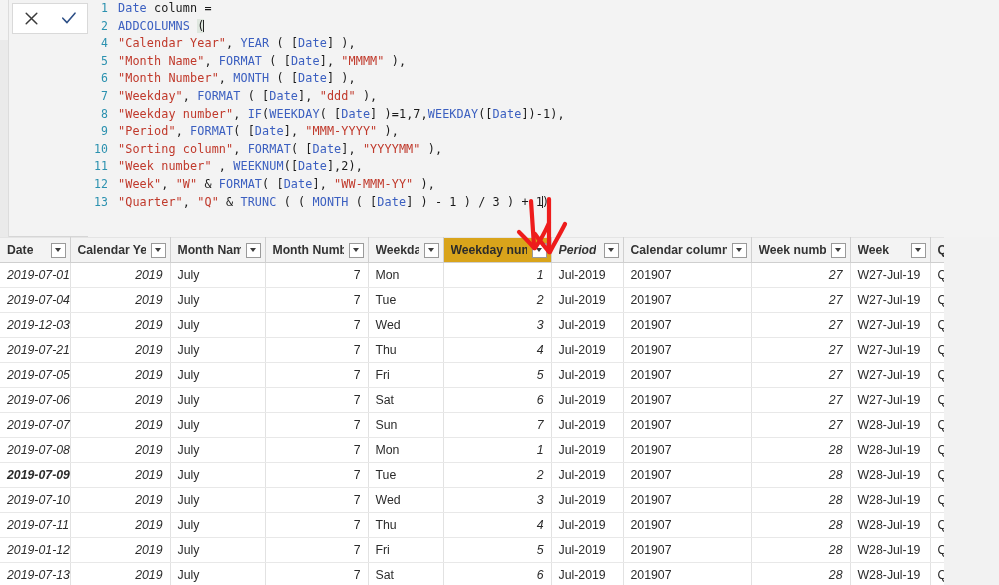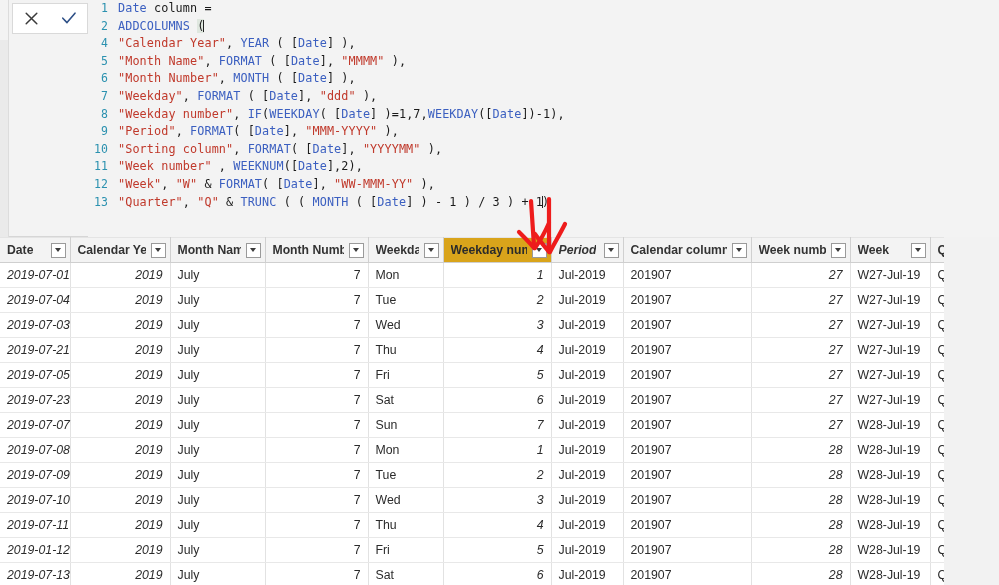--- a/index.html
+++ b/index.html
@@ -365,21 +365,21 @@
               <td class="num" style="font-style: normal; width: 103px;">7</td>
               <td class="txt" style="width: 75px;">Tue</td>
               <td class="num shaded" style="font-style: italic; width: 108px;">2</td>
               <td class="txt" style="width: 72px;">Jul-2019</td>
               <td class="txt" style="width: 128px;">201907</td>
               <td class="num" style="font-style: italic; width: 99px;">27</td>
               <td class="txt" style="width: 80px;">W27-Jul-19</td>
               <td class="txt" style="width: 70px;">Q3</td>
             </tr>
             <tr>
-              <td class="datecell" style="font-style: italic; width: 70px;">2019-07-03</td>
+              <td class="datecell" style="font-style: italic; width: 70px;">2019-12-03</td>
               <td class="num" style="font-style: italic; width: 100px;">2019</td>
               <td class="txt" style="width: 95px;">July</td>
               <td class="num" style="font-style: normal; width: 103px;">7</td>
               <td class="txt" style="width: 75px;">Wed</td>
               <td class="num shaded" style="font-style: italic; width: 108px;">3</td>
               <td class="txt" style="width: 72px;">Jul-2019</td>
               <td class="txt" style="width: 128px;">201907</td>
               <td class="num" style="font-style: italic; width: 99px;">27</td>
               <td class="txt" style="width: 80px;">W27-Jul-19</td>
               <td class="txt" style="width: 70px;">Q3</td>
@@ -404,21 +404,21 @@
               <td class="num" style="font-style: normal; width: 103px;">7</td>
               <td class="txt" style="width: 75px;">Fri</td>
               <td class="num shaded" style="font-style: italic; width: 108px;">5</td>
               <td class="txt" style="width: 72px;">Jul-2019</td>
               <td class="txt" style="width: 128px;">201907</td>
               <td class="num" style="font-style: italic; width: 99px;">27</td>
               <td class="txt" style="width: 80px;">W27-Jul-19</td>
               <td class="txt" style="width: 70px;">Q3</td>
             </tr>
             <tr>
-              <td class="datecell" style="font-style: italic; width: 70px;">2019-07-23</td>
+              <td class="datecell" style="font-style: italic; width: 70px;">2019-07-06</td>
               <td class="num" style="font-style: italic; width: 100px;">2019</td>
               <td class="txt" style="width: 95px;">July</td>
               <td class="num" style="font-style: normal; width: 103px;">7</td>
               <td class="txt" style="width: 75px;">Sat</td>
               <td class="num shaded" style="font-style: italic; width: 108px;">6</td>
               <td class="txt" style="width: 72px;">Jul-2019</td>
               <td class="txt" style="width: 128px;">201907</td>
               <td class="num" style="font-style: italic; width: 99px;">27</td>
               <td class="txt" style="width: 80px;">W27-Jul-19</td>
               <td class="txt" style="width: 70px;">Q3</td>
@@ -443,21 +443,21 @@
               <td class="num" style="font-style: normal; width: 103px;">7</td>
               <td class="txt" style="width: 75px;">Mon</td>
               <td class="num shaded" style="font-style: italic; width: 108px;">1</td>
               <td class="txt" style="width: 72px;">Jul-2019</td>
               <td class="txt" style="width: 128px;">201907</td>
               <td class="num" style="font-style: italic; width: 99px;">28</td>
               <td class="txt" style="width: 80px;">W28-Jul-19</td>
               <td class="txt" style="width: 70px;">Q3</td>
             </tr>
             <tr>
-              <td class="datecell" style="font-style: italic; width: 70px;">2019-07-09</td>
+              <td class="datecell" style="font-style: italic; width: 70px; font-weight: bold;">2019-07-09</td>
               <td class="num" style="font-style: italic; width: 100px;">2019</td>
               <td class="txt" style="width: 95px;">July</td>
               <td class="num" style="font-style: normal; width: 103px;">7</td>
               <td class="txt" style="width: 75px;">Tue</td>
               <td class="num shaded" style="font-style: italic; width: 108px;">2</td>
               <td class="txt" style="width: 72px;">Jul-2019</td>
               <td class="txt" style="width: 128px;">201907</td>
               <td class="num" style="font-style: italic; width: 99px;">28</td>
               <td class="txt" style="width: 80px;">W28-Jul-19</td>
               <td class="txt" style="width: 70px;">Q3</td>

